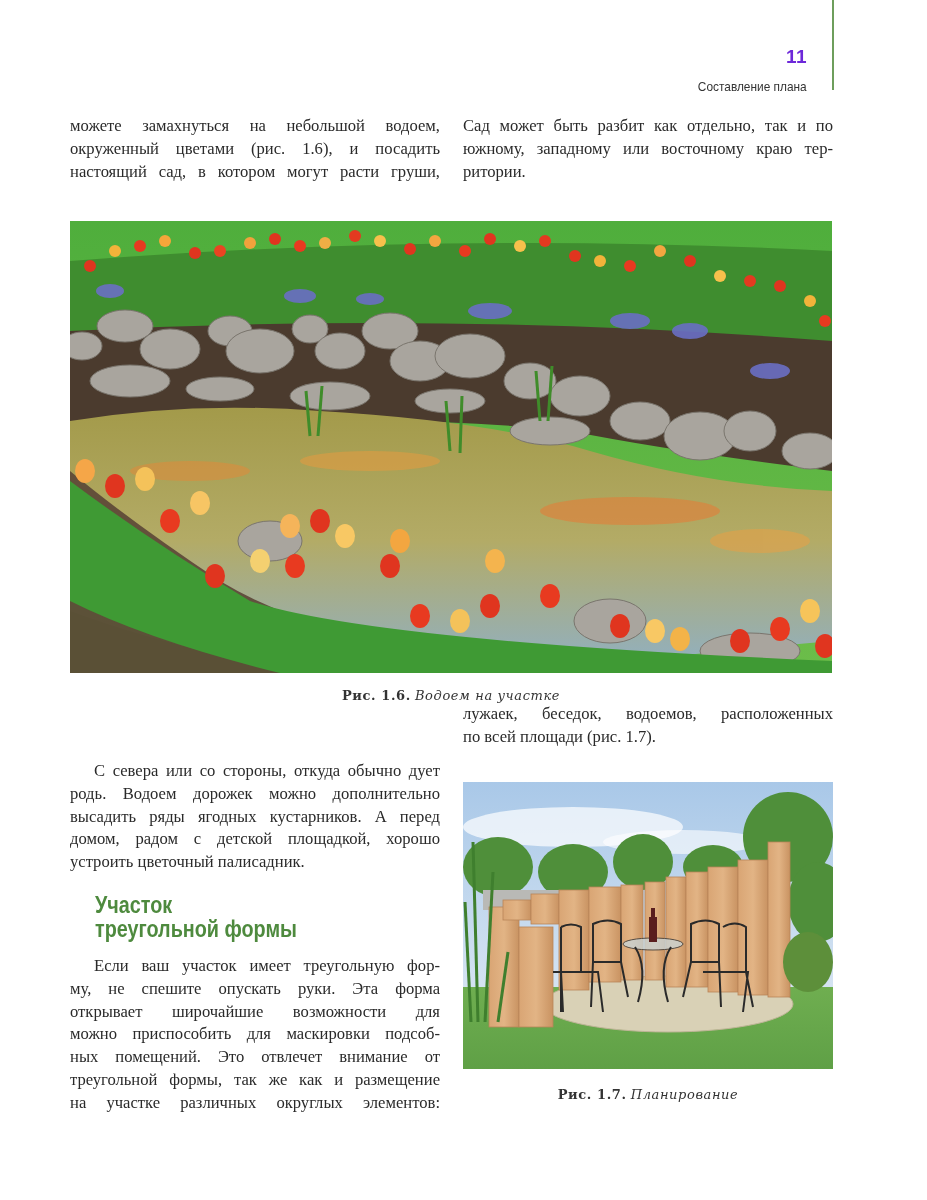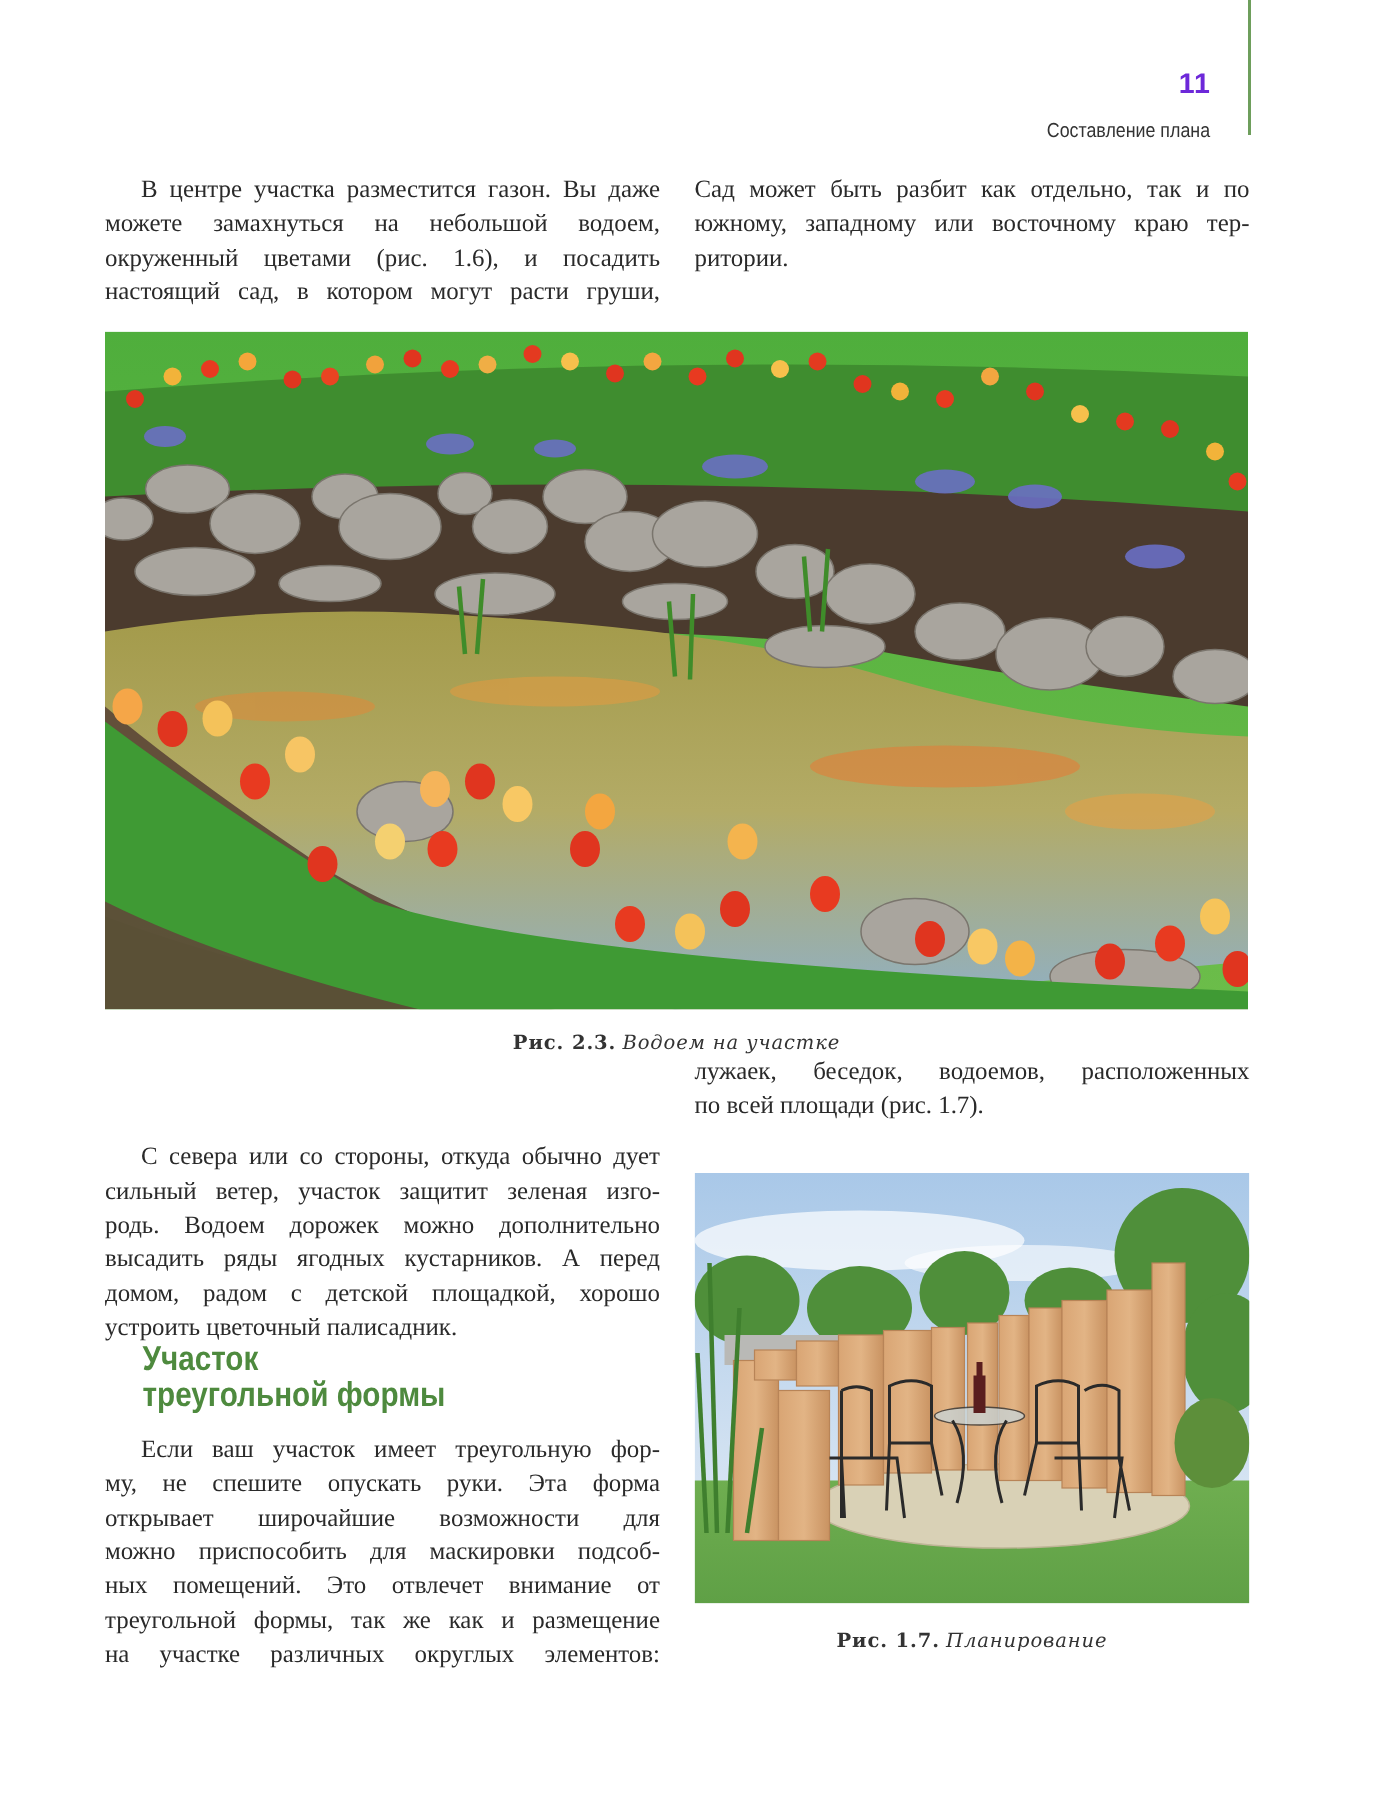--- a/index.html
+++ b/index.html
@@ -43,21 +43,20 @@
   }
 </style>
 </head>
 <body>
 
 <div class="abs green-rule"></div>
 <div class="abs page-num">11</div>
 <div class="abs running-head">Составление плана</div>
 
 <div class="abs col-left para" style="top:115px;">
-  <span class="line indent">В центре участка разместится газон. Вы даже</span>
   <span class="line">можете замахнуться на небольшой водоем,</span>
   <span class="line">окруженный цветами (рис. 1.6), и посадить</span>
   <span class="line">настоящий сад, в котором могут расти груши,</span>
 </div>
 <div class="abs col-right para" style="top:115px;">
   <span class="line">Сад может быть разбит как отдельно, так и по</span>
   <span class="line">южному, западному или восточному краю тер-</span>
   <span class="line last">ритории.</span>
 </div>
 
@@ -195,27 +194,26 @@
       <ellipse cx="610" cy="418" rx="10" ry="12" fill="#f3b348"></ellipse>
         <ellipse cx="670" cy="420" rx="10" ry="12" fill="#e0351f"></ellipse>
       <ellipse cx="710" cy="408" rx="10" ry="12" fill="#e83a20"></ellipse>
         <ellipse cx="740" cy="390" rx="10" ry="12" fill="#f6c45a"></ellipse>
       <ellipse cx="755" cy="425" rx="10" ry="12" fill="#e0351f"></ellipse>
     </g>
   </svg>
 </div>
 
 <div class="abs caption" style="left:70px; top:686px; width:762px;">
-  <span class="lbl">Рис. 2.3.</span>
+  <span class="lbl">Рис. 1.6.</span>
   <span class="txt">Водоем на участке</span>
 </div>
 
 <div class="abs col-left para" style="top:760px;">
   <span class="line indent">С севера или со стороны, откуда обычно дует</span>
-  <span class="line">сильный ветер, участок защитит зеленая изго-</span>
   <span class="line">родь. Водоем дорожек можно дополнительно</span>
   <span class="line">высадить ряды ягодных кустарников. А перед</span>
   <span class="line">домом, радом с детской площадкой, хорошо</span>
   <span class="line last">устроить цветочный палисадник.</span>
 </div>
 <div class="abs col-right para" style="top:703px;">
   <span class="line">лужаек, беседок, водоемов, расположенных</span>
   <span class="line last">по всей площади (рис. 1.7).</span>
 </div>
 

